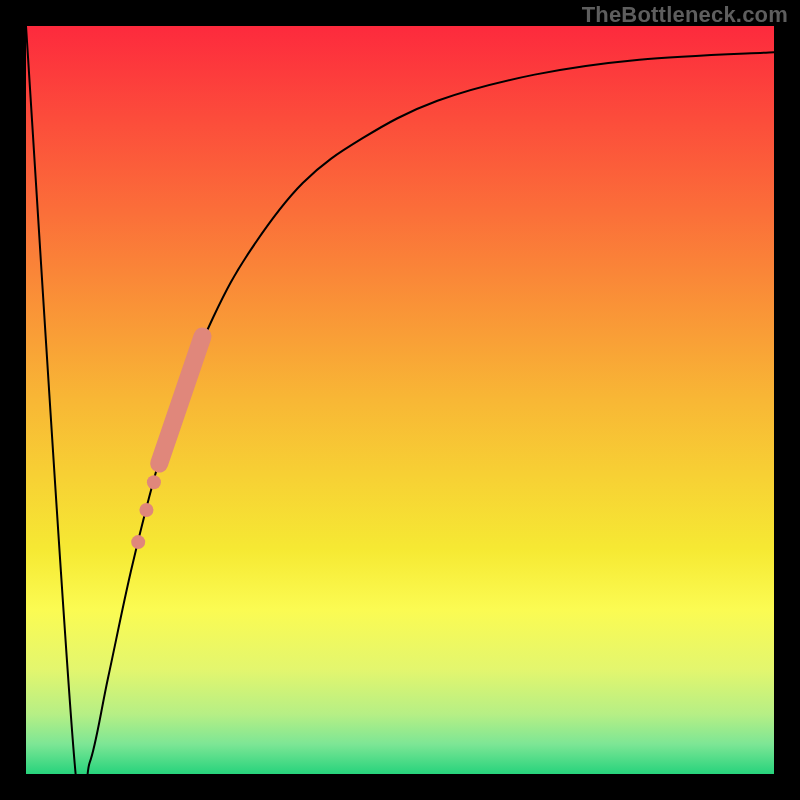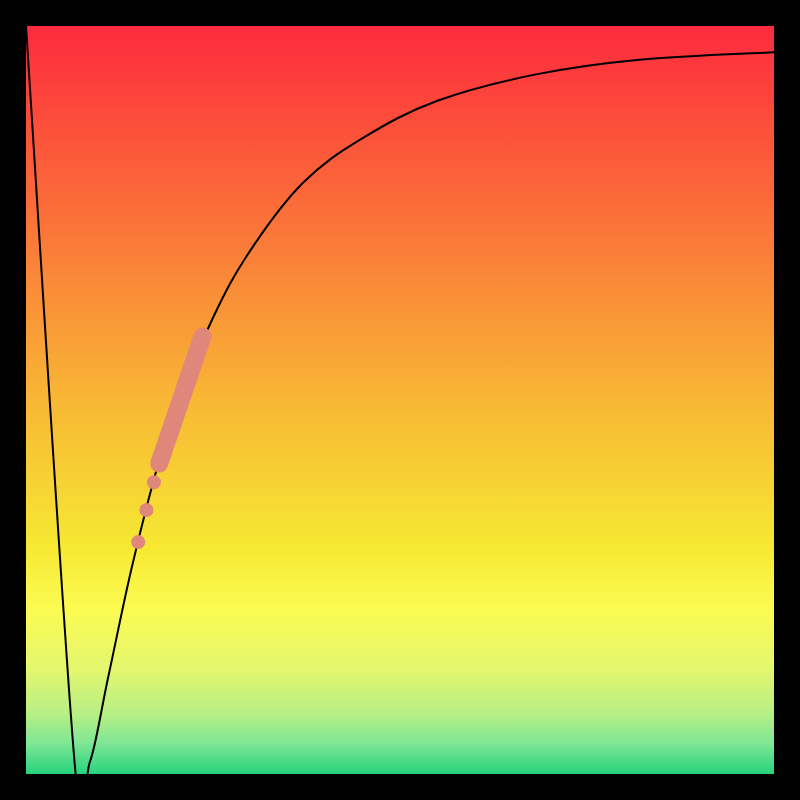--- a/index.html
+++ b/index.html
@@ -26,20 +26,21 @@
     letter-spacing: 0.2px;
     z-index: 5;
     pointer-events: none;
   }
   svg { display: block; }
 </style>
 </head>
 <body>
 
 <div class="stage">
+  <div class="watermark">TheBottleneck.com</div>
 
   <svg id="chart-svg" width="800" height="800" viewBox="0 0 800 800">
     <defs>
       <linearGradient id="bg-grad" x1="0" y1="0" x2="0" y2="1">
           <stop offset="0.00%" stop-color="#fd2a3d"></stop>
           <stop offset="25.00%" stop-color="#fb6f39"></stop>
           <stop offset="50.00%" stop-color="#f8b735"></stop>
           <stop offset="70.00%" stop-color="#f6e933"></stop>
           <stop offset="78.00%" stop-color="#fbfb52"></stop>
           <stop offset="86.00%" stop-color="#e3f66e"></stop>

